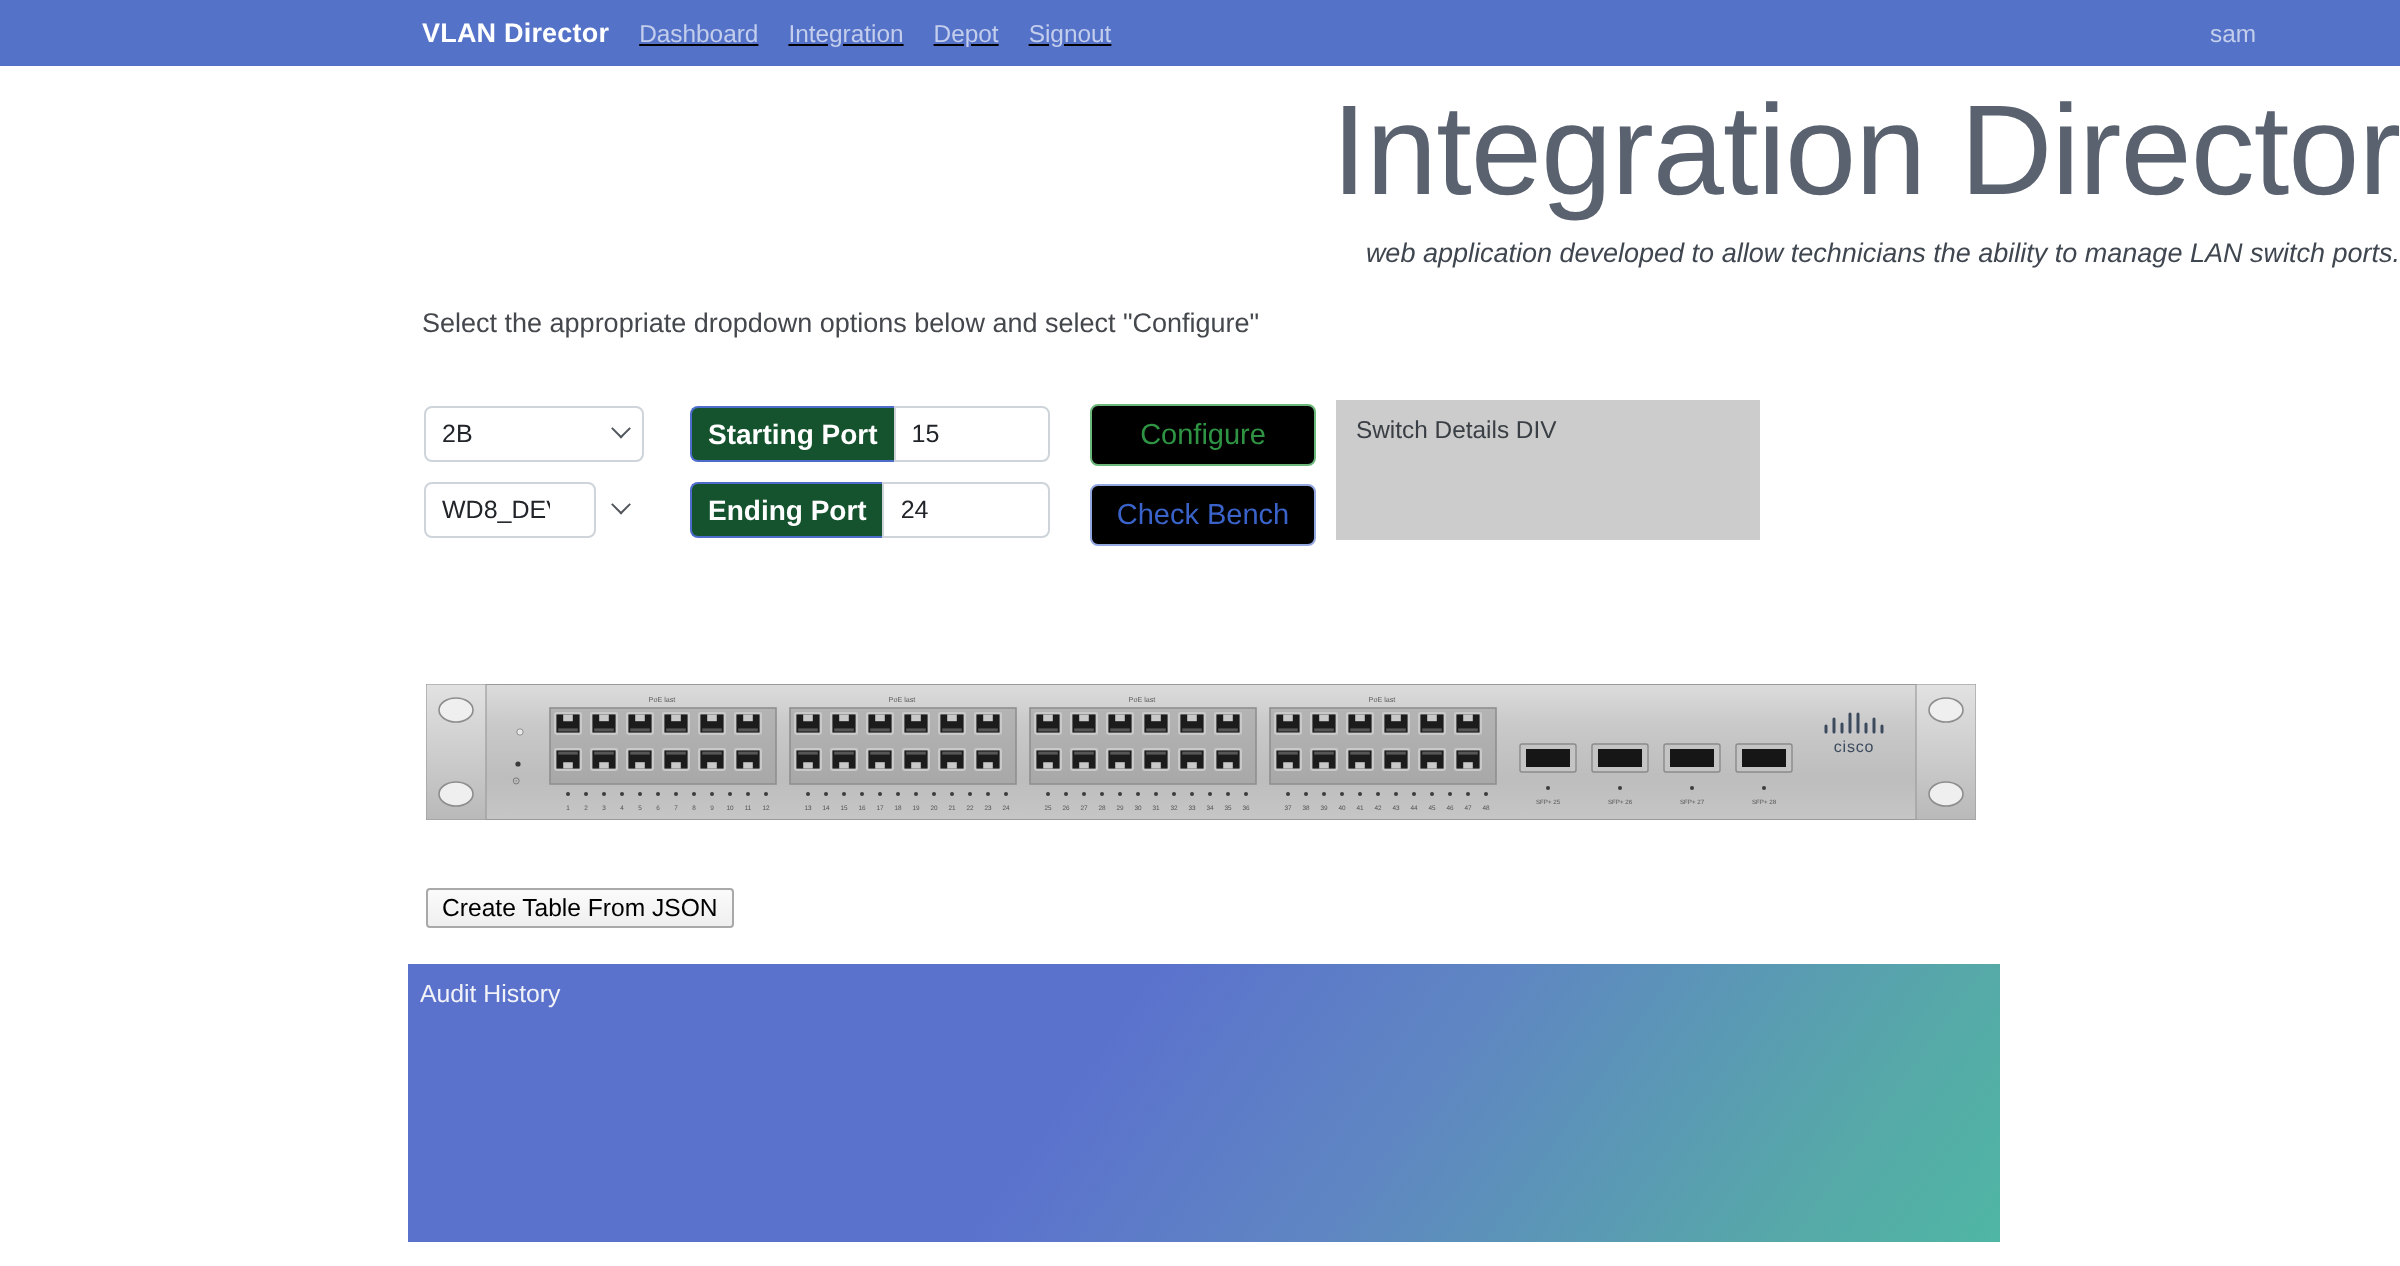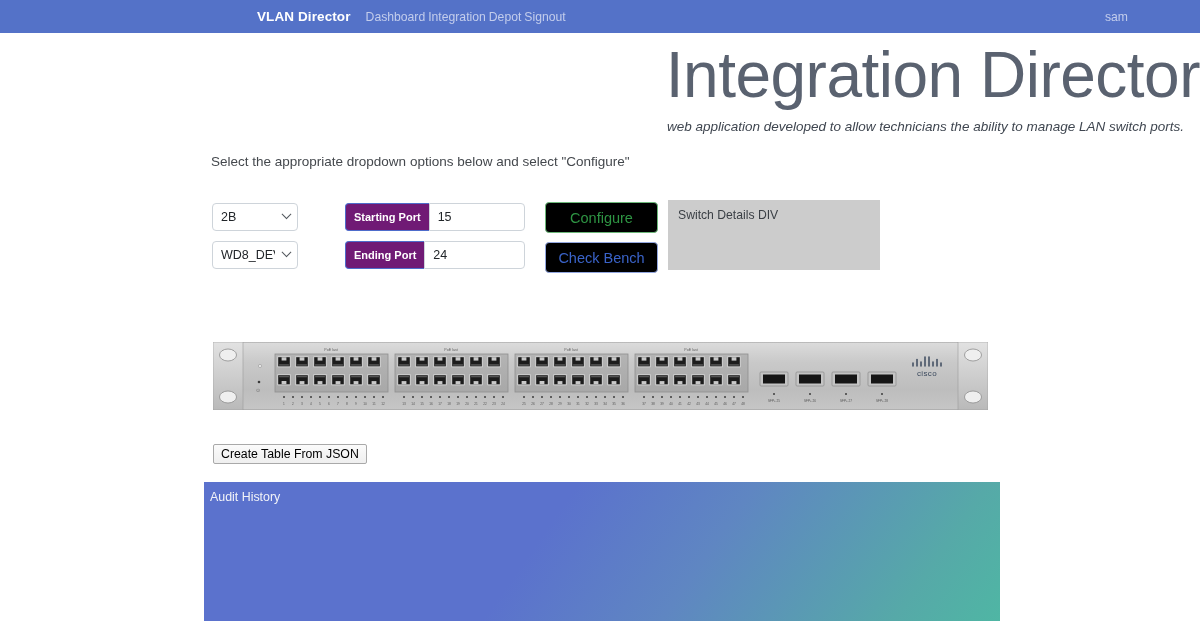--- a/index.html
+++ b/index.html
@@ -20,32 +20,31 @@
     align-items: center;
     padding: 0 0 0 0;
     position: relative;
   }
   .navbar-inner {
     width: 100%;
     display: flex;
     align-items: center;
     padding-left: 211px;
     padding-right: 200px;
-    margin-left: 46px;
   }
   .brand {
     color: #ffffff;
     font-size: 13.5px;
     font-weight: bold;
     letter-spacing: 0.1px;
     margin-right: 15px;
     white-space: nowrap;
     cursor: pointer;
   }
-  .nav-links { display: flex; align-items: flex-start; gap: 3px; }
+  .nav-links { display: flex; align-items: flex-start; gap: 15px; text-decoration: underline; }
   .nav-link {
     color: #c3cdec;
     font-size: 12.2px;
     white-space: nowrap;
     cursor: pointer;
   }
   .nav-user {
     position: absolute;
     left: 1073px;
     top: 0;
@@ -64,21 +63,21 @@
   .hero { text-align: right; padding-top: 6px; }
   .hero h1 {
     margin: 0;
     font-size: 64px;
     font-weight: 300;
     color: #5a6270;
     letter-spacing: -0.5px;
     line-height: 1.15;
   }
   .hero .lead {
-    margin: 6px 16px 0 0;
+    margin: 6px 0 0 0;
     font-size: 13.5px;
     font-style: italic;
     color: #3f4650;
   }
 
   .instruction {
     margin: 20px 0 0 211px;
     font-size: 13.5px;
     color: #44484d;
   }
@@ -110,34 +109,34 @@
   .sel-wrap .caret {
     position: absolute;
     right: 8px; top: 50%;
     margin-top: -2px;
     width: 7px; height: 7px;
     border-right: 1.2px solid #51565c;
     border-bottom: 1.2px solid #51565c;
     transform: translateY(-60%) rotate(45deg);
     pointer-events: none;
   }
-  .sel-a { width: 86px; }
+  .sel-a { width: 110px; }
   .sel-b { width: 86px; }
 
   .input-col { position: absolute; left: 345px; top: 8px; }
   .input-group {
     display: flex;
     margin-bottom: 10px;
     height: 28px;
     width: 180px;
   }
   .ig-label {
-    background: #701a75;
+    background: #14532d;
     color: #ffffff;
-    font-size: 11px;
+    font-size: 14px;
     font-weight: bold;
     padding: 0 8px;
     display: flex;
     align-items: center;
     border: 1px solid #4e6ccb;
     border-right: none;
     border-radius: 4px 0 0 4px;
     white-space: nowrap;
     cursor: default;
   }

